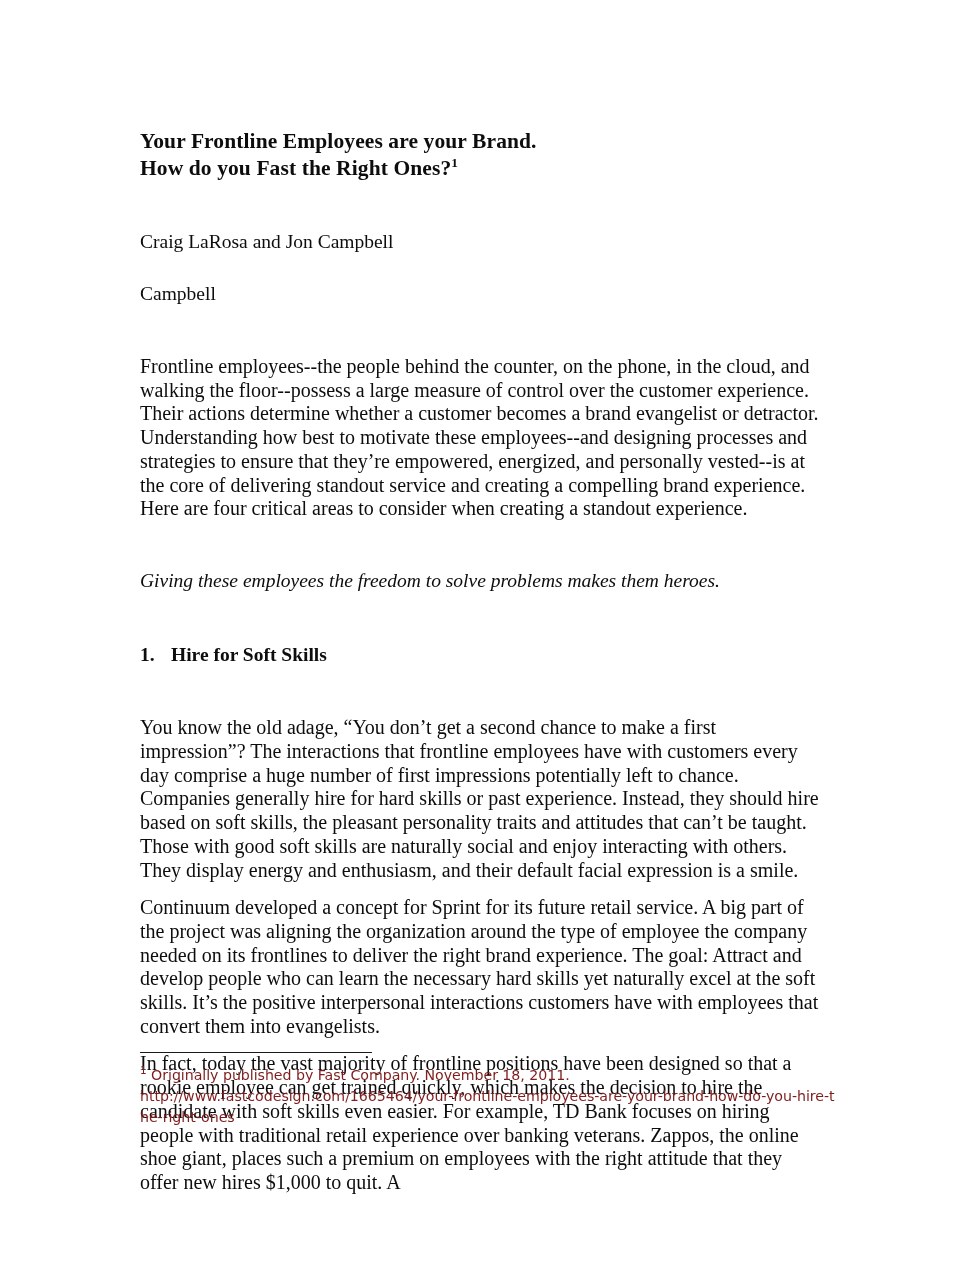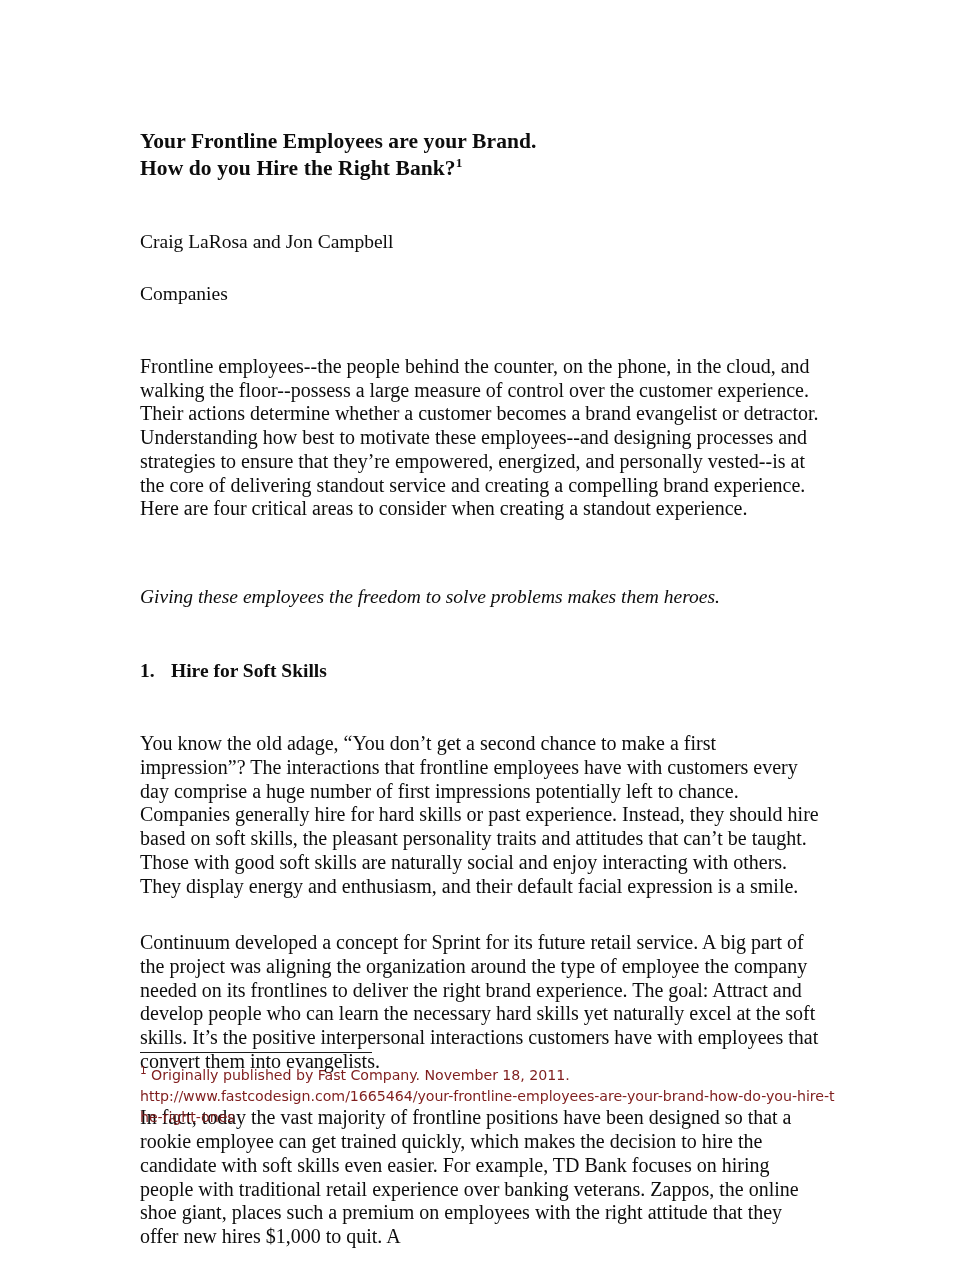--- a/index.html
+++ b/index.html
@@ -64,28 +64,28 @@
   }
 
   
   .body-para {
     font-size: 20px;
     line-height: 23.7px;
     margin: 0;
     text-align: left;
   }
   .para-gap-large { margin-top: 50px; }
-  .para-gap { margin-top: 33px; }
+  .para-gap { margin-top: 14px; }
 
   
   .pullquote {
     font-style: italic;
     font-size: 19.5px;
     line-height: 23.7px;
-    margin-top: 64px;
+    margin-top: 48px;
   }
 
   
   .section-heading {
     font-size: 19.5px;
     font-weight: bold;
     line-height: 23.7px;
     margin-top: 50px;
     display: flex;
     align-items: baseline;
@@ -132,26 +132,26 @@
 </style>
 </head>
 <body>
 
 <div class="page">
 
   <div class="content">
 
     <h1 class="doc-title">
       <span class="line">Your Frontline Employees are your Brand.</span>
-      <span class="line"><span>How do you Hire the Right Bank?</span><sup>1</sup></span>
+      <span class="line"><span>How do you Fast the Right Ones?</span><sup>1</sup></span>
     </h1>
 
     <div class="byline">
       <span class="line">Craig LaRosa and Jon Campbell</span>
-      <span class="line">Companies</span>
+      <span class="line">Campbell</span>
     </div>
 
     <p class="body-para para-gap-large">Frontline employees--the people behind the counter, on the phone, in the cloud, and walking the floor--possess a large measure of control over the customer experience. Their actions determine whether a customer becomes a brand evangelist or detractor. Understanding how best to motivate these employees--and designing processes and strategies to ensure that they’re empowered, energized, and personally vested--is at the core of delivering standout service and creating a compelling brand experience. Here are four critical areas to consider when creating a standout experience.</p>
 
     <p class="pullquote">Giving these employees the freedom to solve problems makes them heroes.</p>
 
     <div class="section-heading">
       <span class="num">1.</span>
       <span class="heading-text">Hire for Soft Skills</span>
     </div>

